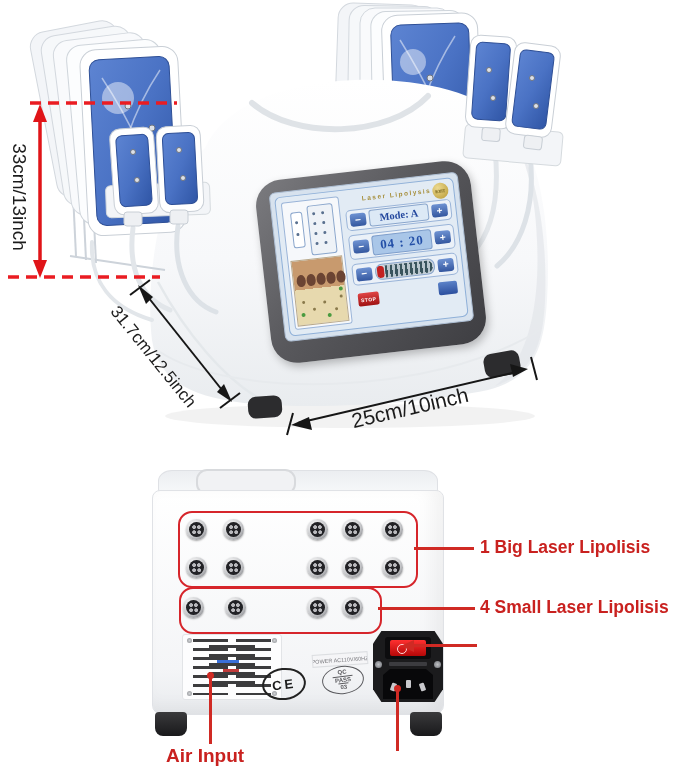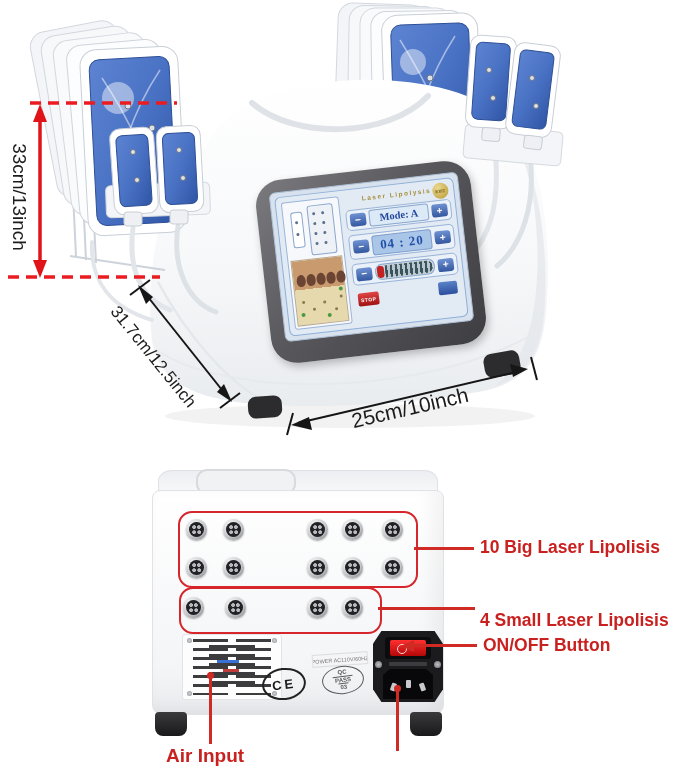--- a/index.html
+++ b/index.html
@@ -409,18 +409,17 @@
 
   <div class="rline" style="left:414px;top:547px;width:60px;height:3px;"></div>
   <div class="rline" style="left:378px;top:607px;width:97px;height:3px;"></div>
   <div class="rarrow-left" style="left:401px;top:640px;"></div>
   <div class="rline" style="left:413px;top:644px;width:64px;height:3px;"></div>
   <div class="rdot" style="left:207px;top:672px;"></div>
   <div class="rline" style="left:209px;top:678px;width:3px;height:66px;"></div>
   <div class="rdot" style="left:394px;top:685px;"></div>
   <div class="rline" style="left:396px;top:691px;width:3px;height:60px;"></div>
 
-  <div class="blabel side" style="left:480px;top:537px;">10 Big Laser Lipolisis</div>
-  <div class="blabel side" style="left:480px;top:597px;margin-top:13px;">4 Small Laser Lipolisis</div>
-  <div class="blabel side" style="left:483px;top:635px;">ON/OFF Button</div>
+  <div class="blabel side" style="left:480px;top:537px;">1 Big Laser Lipolisis</div>
+  <div class="blabel side" style="left:480px;top:597px;">4 Small Laser Lipolisis</div>
   <div class="blabel bottom" style="left:166px;top:745px;">Air Input</div>
 
 </div>
 
 </body></html>

